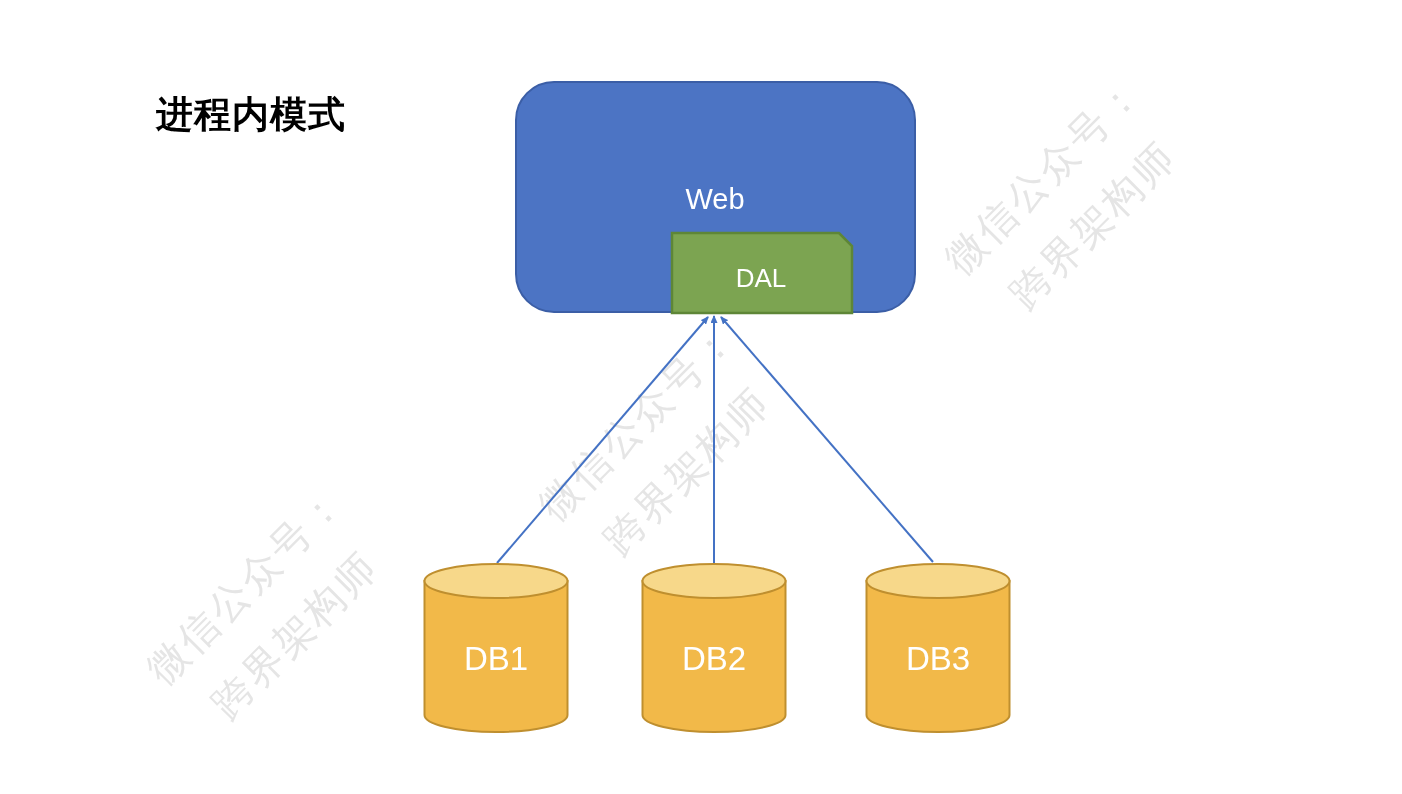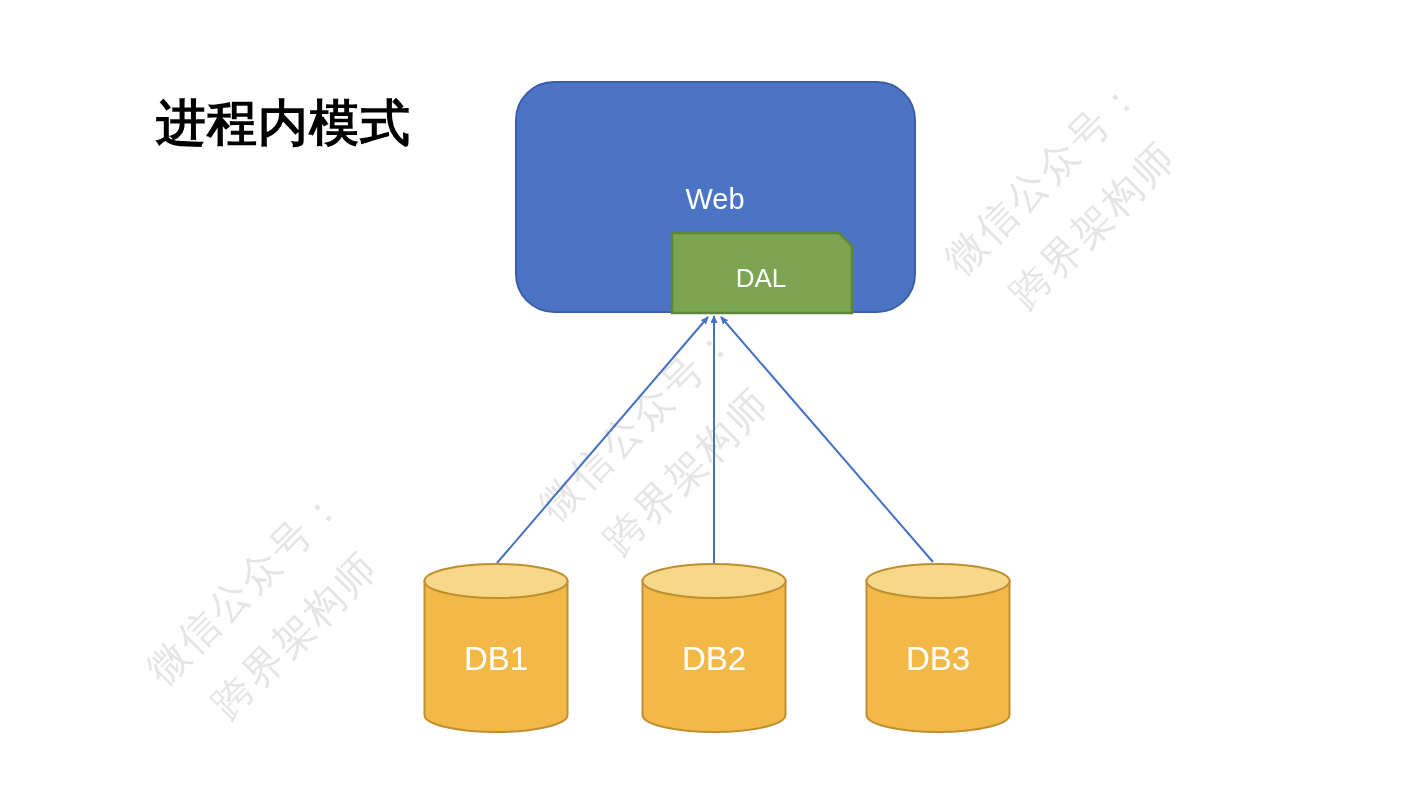--- a/index.html
+++ b/index.html
@@ -6,21 +6,21 @@
   .canvas{
     position:relative;
     width:1402px;height:794px;
     background:#ffffff;
     overflow:hidden;
     font-family:"Liberation Sans", sans-serif;
   }
   .page-title{
     position:absolute;
     left:156px;top:90px;
-    font-size:50px;
+    font-size:37px;
     font-weight:600;
     color:#000000;
     letter-spacing:1px;
     white-space:nowrap;
     text-align:center;
   }
   .wm{
     position:absolute;
     white-space:nowrap;
     text-align:center;

